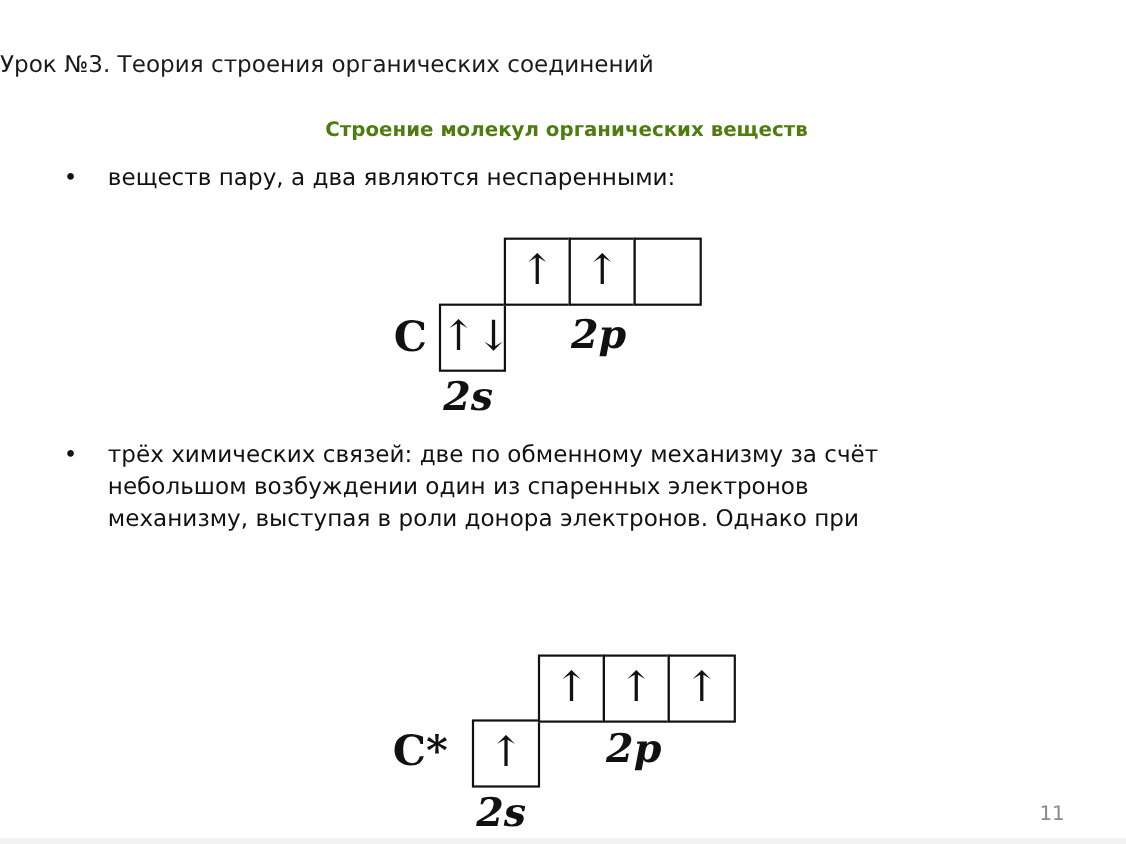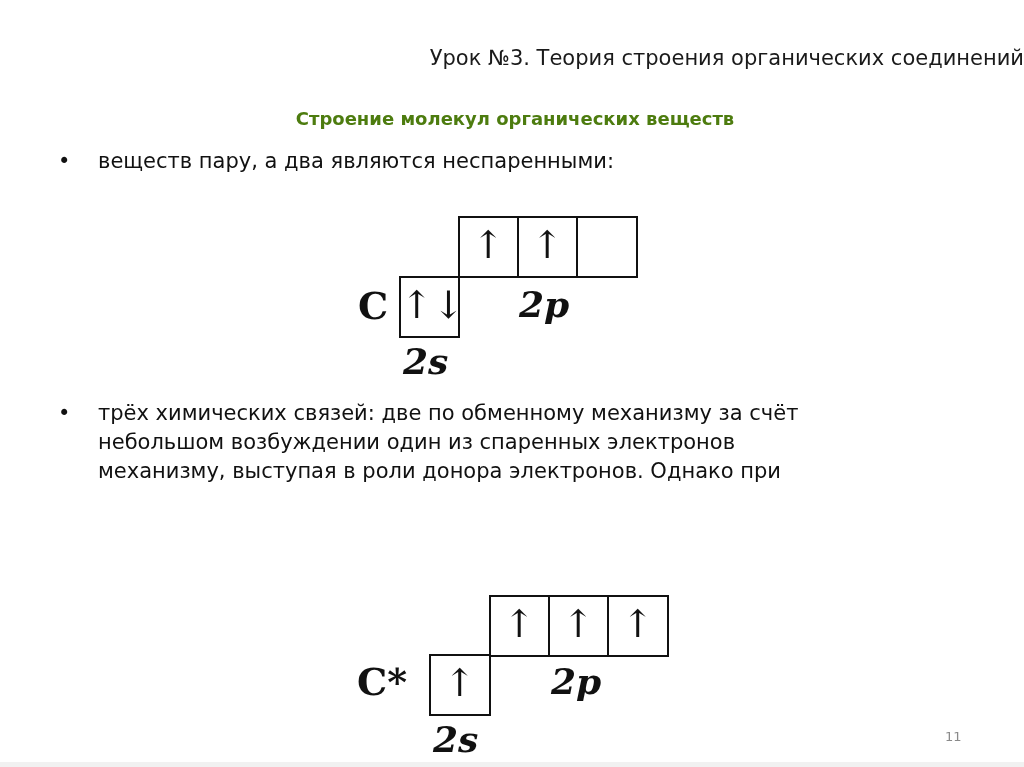--- a/index.html
+++ b/index.html
@@ -1,33 +1,33 @@
 <!DOCTYPE html>
 <html><head>
   <meta charset="utf-8">
   <style>
     html, body { margin: 0; padding: 0; background: #ffffff; }
     body { width: 1024px; height: 767px; position: relative; overflow: hidden;
            font-family: "DejaVu Sans", sans-serif; color: #111; }
     .slide { position: absolute; left: 0; top: 0; width: 1024px; height: 767px; background: #fff; }
-    .title { position: absolute; left: 0; top: 46px; width: 1024px; text-align: right;
+    .title { position: absolute; left: 0; top: 46px; width: 1024px; text-align: left;
              font-size: 21px; color: #1a1a1a; letter-spacing: 0px; }
     .subtitle { position: absolute; left: 200px; top: 108px; width: 630px; text-align: center;
                 font-size: 18px; font-weight: bold; color: #4d7c0f; }
     .bullet { position: absolute; left: 58px; font-size: 21px; line-height: 29px; color: #111; }
     .bullet .dot { position: absolute; left: 0; top: 0; width: 20px; }
     .bullet .text { position: absolute; left: 40px; top: 0; width: 880px; }
     .b1 { top: 147px; }
     .b2 { top: 399px; }
     .orb { position: absolute; border: 2px solid #111; box-sizing: border-box; background: #fff;
            font-family: "DejaVu Serif", serif; font-size: 38px; text-align: center; line-height: 54px; color: #111; }
     .lbl { position: absolute; font-family: "DejaVu Serif", serif; font-weight: bold; color: #111; }
     .sym { font-size: 38px; }
     .sub { font-size: 36px; font-style: italic; }
-    .pagenum { position: absolute; left: 945px; top: 729px; font-size: 13px; color: #8a8a8a; }
+    .pagenum { position: absolute; left: 945px; top: 729px; font-size: 18px; color: #8a8a8a; }
     .bottomline { position: absolute; left: 0; top: 762px; width: 1024px; height: 5px; background: #f1f1f1; }
   </style>
 </head>
 <body>
 
 <div class="slide">
 
   <div class="title">Урок №3. Теория строения органических соединений</div>
 
   <div class="subtitle">Строение молекул органических веществ</div>

